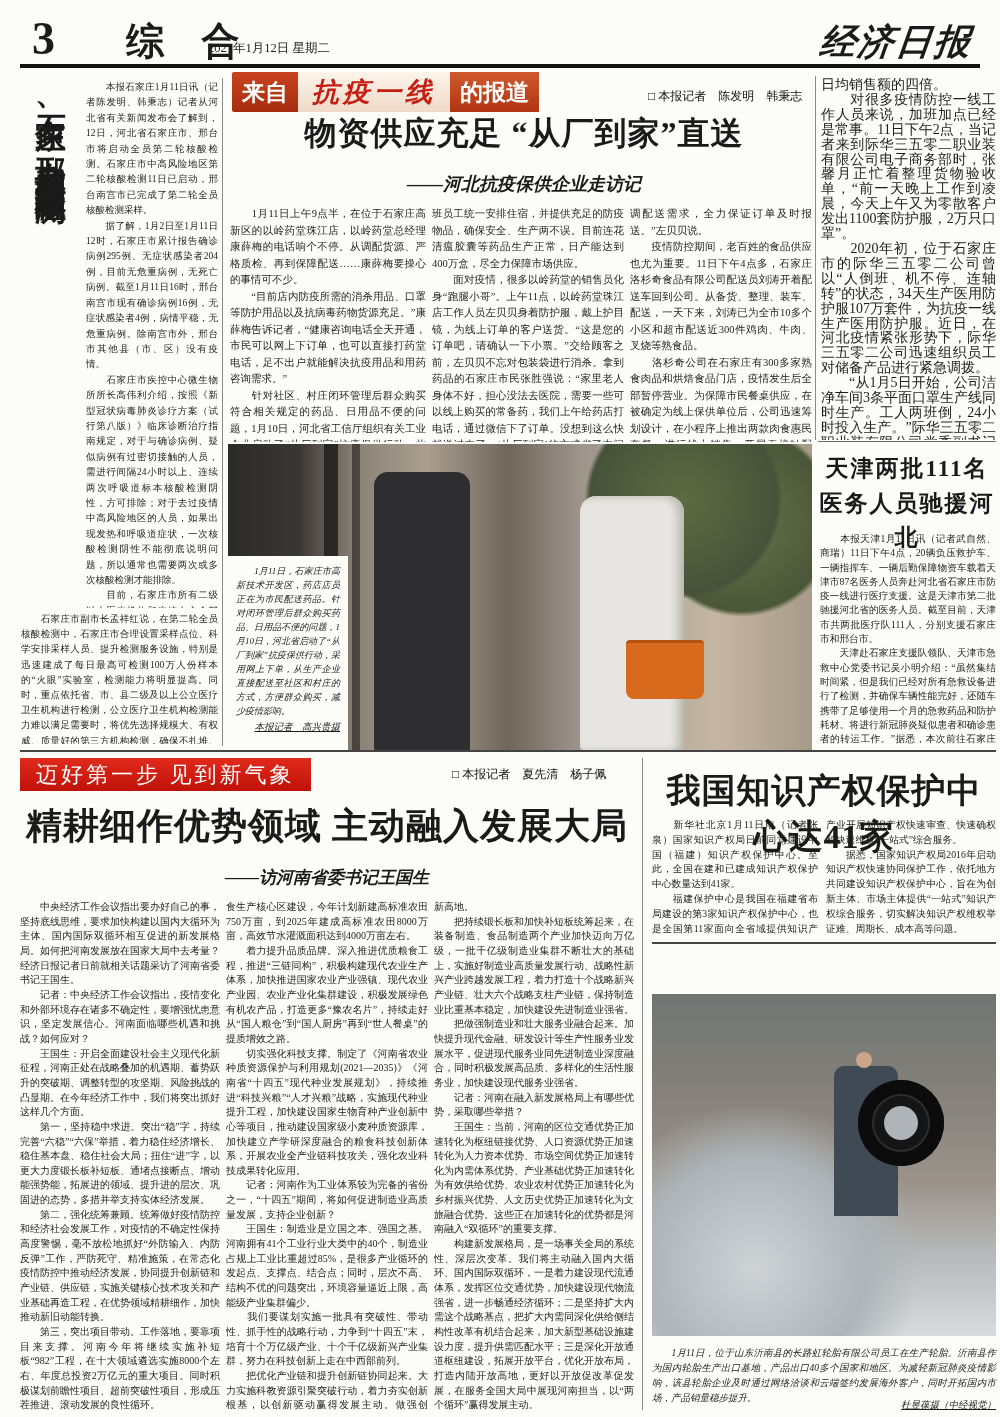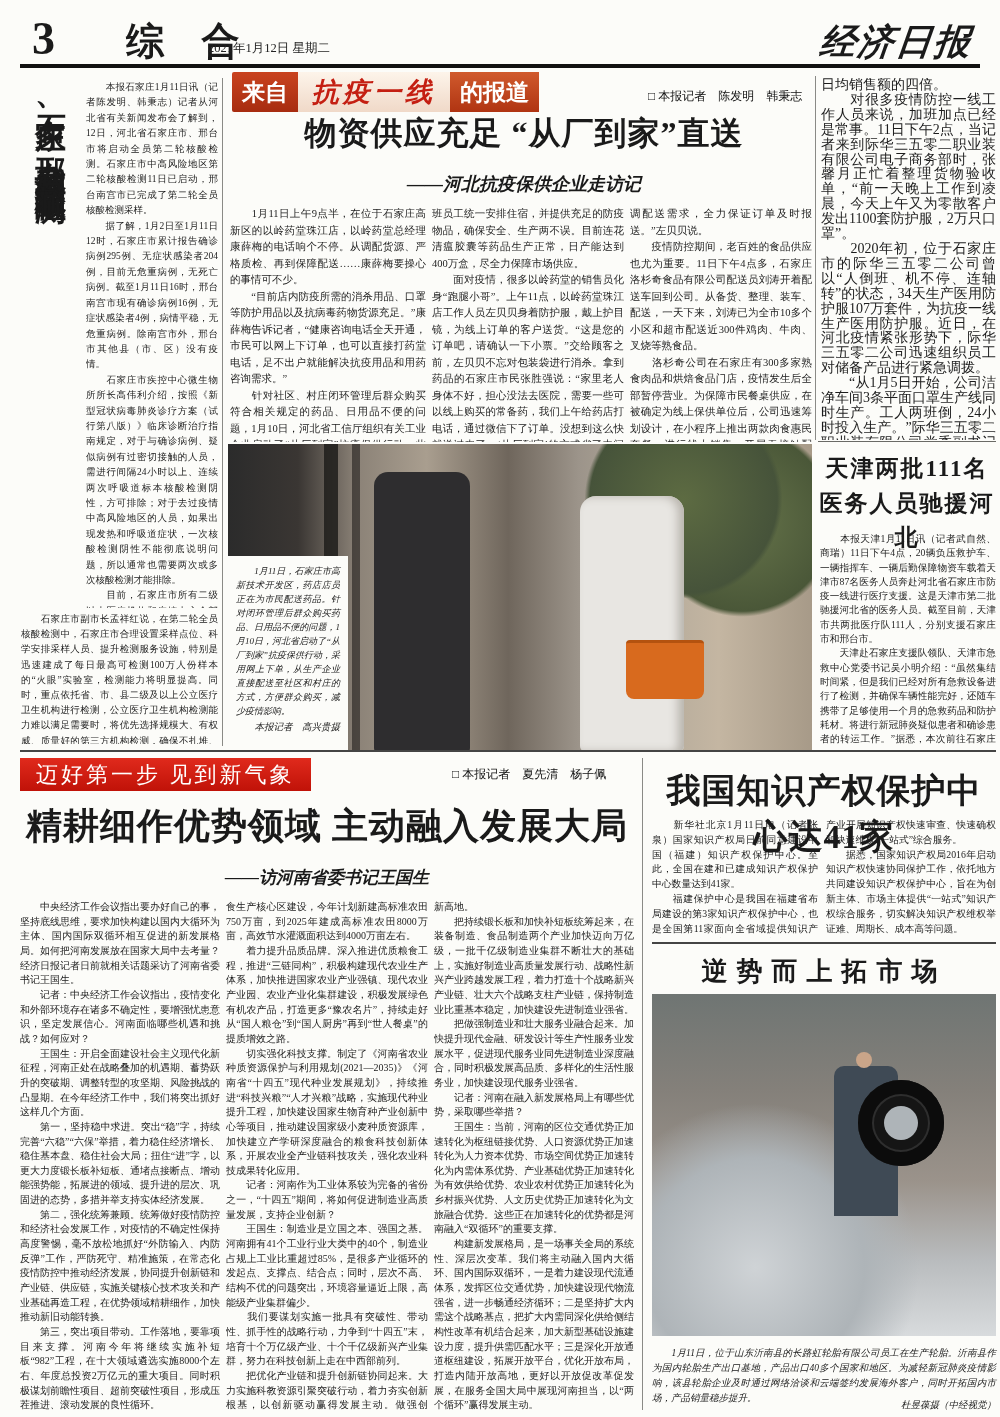--- a/index.html
+++ b/index.html
@@ -46,21 +46,21 @@
        #9c948a 60%,#b3a99a 72%,#c4b6a2 84%,#a79a88 100%);}
   .gate-bar{position:absolute;top:0;bottom:0;width:14px;background:#1f1d1b;opacity:.85;}
   .figure-dark{position:absolute;background:#2e2d2f;border-radius:14px 14px 4px 4px;}
   .figure-white{position:absolute;background:#e8e6e2;border-radius:16px 16px 6px 6px;
                 box-shadow:inset -6px 0 10px #b9b5ae;}
   .basket{position:absolute;background:#d86a1e;border-radius:4px 4px 8px 8px;
           border-top:3px solid #b4520f;}
   .caption-inset{position:absolute;left:0;bottom:0;background:#fcfcf9;padding:8px 8px 6px 8px;}
   .caption-text{font-size:9.5px;line-height:15px;text-align:justify;font-style:italic;
                 white-space:pre-wrap;}
-  .credit{font-size:9.5px;font-style:italic;text-align:right;margin-top:3px;}
+  .credit{font-size:9.5px;font-style:italic;text-align:right;margin-top:3px;text-decoration:underline;}
 
   .photo-tire{background:
      radial-gradient(circle at 72% 38%, #141414 0%, #222 12%, transparent 13%),
      radial-gradient(circle at 30% 80%, #cfd3d6 0%, #aeb4b8 30%, transparent 45%),
      linear-gradient(180deg,#6f7573 0%,#84807a 28%,#9b938b 55%,#b9bcbe 78%,#d8dbdd 100%);}
   .tire{position:absolute;width:86px;height:86px;border-radius:50%;background:#151515;
         box-shadow:inset 0 0 0 14px #0c0c0c, inset 0 0 0 16px #2e2e2e;}
   .tire-hole{position:absolute;width:34px;height:34px;border-radius:50%;background:#aeb4b8;}
   .worker{position:absolute;background:#3f4a55;border-radius:10px 10px 0 0;}
   .worker-head{position:absolute;width:16px;height:16px;border-radius:50%;background:#caa589;}
@@ -177,21 +177,20 @@
 　　构建新发展格局，是一场事关全局的系统性、深层次变革。我们将主动融入国内大循环、国内国际双循环，一是着力建设现代流通体系，发挥区位交通优势，加快建设现代物流强省，进一步畅通经济循环；二是坚持扩大内需这个战略基点，把扩大内需同深化供给侧结构性改革有机结合起来，加大新型基础设施建设力度，提升供需匹配水平；三是深化开放通道枢纽建设，拓展开放平台，优化开放布局，打造内陆开放高地，更好以开放促改革促发展，在服务全国大局中展现河南担当，以“两个循环”赢得发展主动。</div>
   <div class="rule-v" style="left:642px;top:758px;height:652px;"></div>
 
   <div class="abs ipr-headline" style="left:652px;top:768px;width:344px;">我国知识产权保护中心达41家</div>
   <div class="abs body-text" style="left:652px;top:818px;width:166px;height:120px;font-size:9.8px;line-height:14.8px;">　　新华社北京1月11日电（记者张泉）国家知识产权局日前同意建设中国（福建）知识产权保护中心。至此，全国在建和已建成知识产权保护中心数量达到41家。
 　　福建保护中心是我国在福建省布局建设的第3家知识产权保护中心，也是全国第11家面向全省域提供知识产权快速协同保护工作的中心，将面向机械装备和电子信息</div>
   <div class="abs body-text" style="left:826px;top:818px;width:170px;height:120px;font-size:9.8px;line-height:14.8px;">产业开展知识产权快速审查、快速确权和快速维权“一站式”综合服务。
 　　据悉，国家知识产权局2016年启动知识产权快速协同保护工作，依托地方共同建设知识产权保护中心，旨在为创新主体、市场主体提供“一站式”知识产权综合服务，切实解决知识产权维权举证难、周期长、成本高等问题。</div>
   <div class="rule-h" style="left:652px;top:942px;width:344px;height:2px;background:#444;"></div>
 
-  <div class="abs mkt-headline" style="left:652px;top:954px;width:344px;">逆势而上拓市场</div>
 
   <div class="photo photo-tire" style="left:652px;top:994px;width:344px;height:342px;">
     <div class="worker" style="left:182px;top:72px;width:64px;height:150px;"></div>
     <div class="worker-head" style="left:204px;top:58px;"></div>
     <div class="tire" style="left:206px;top:86px;">
       <div class="tire-hole" style="left:26px;top:26px;"></div>
     </div>
   </div>
   <div class="abs caption-text" style="left:652px;top:1346px;width:344px;height:58px;">　　1月11日，位于山东沂南县的长路虹轮胎有限公司员工在生产轮胎。沂南县作为国内轮胎生产出口基地，产品出口40多个国家和地区。为减轻新冠肺炎疫情影响，该县轮胎企业及时通过网络洽谈和云端签约发展海外客户，同时开拓国内市场，产品销量稳步提升。</div>
   <div class="abs credit" style="left:652px;top:1396px;width:344px;">杜昱葆摄（中经视觉）</div>

